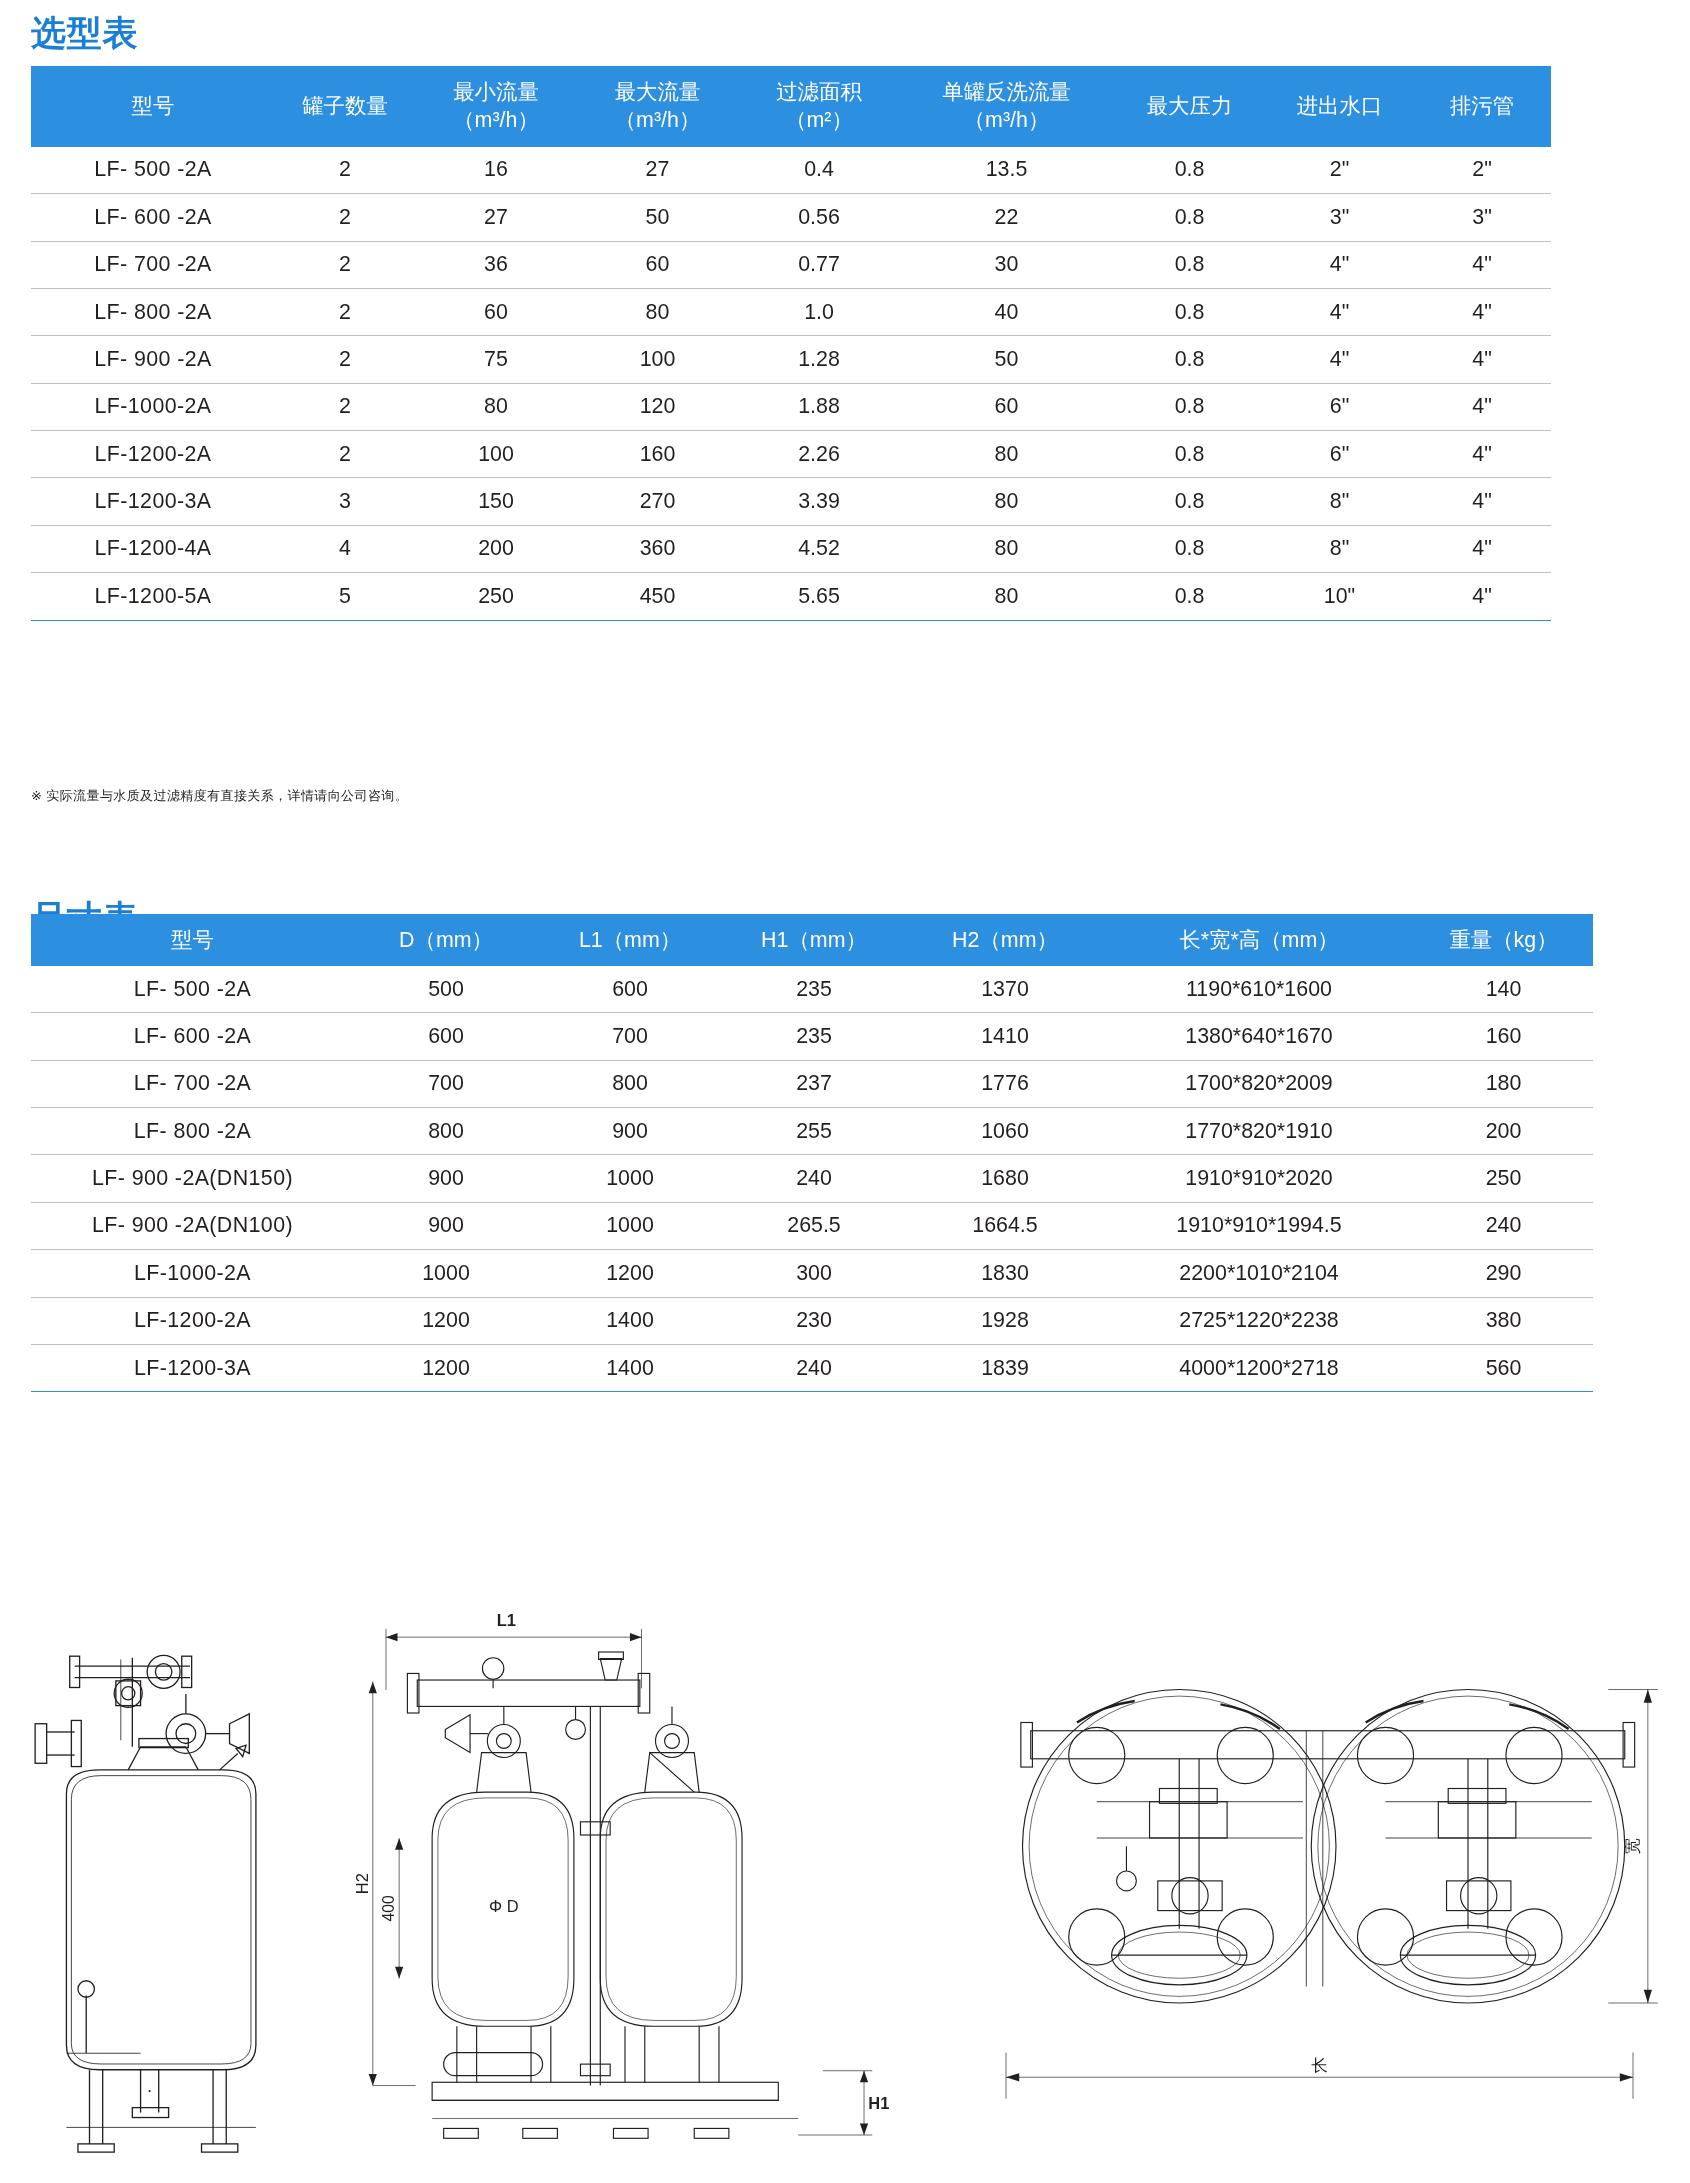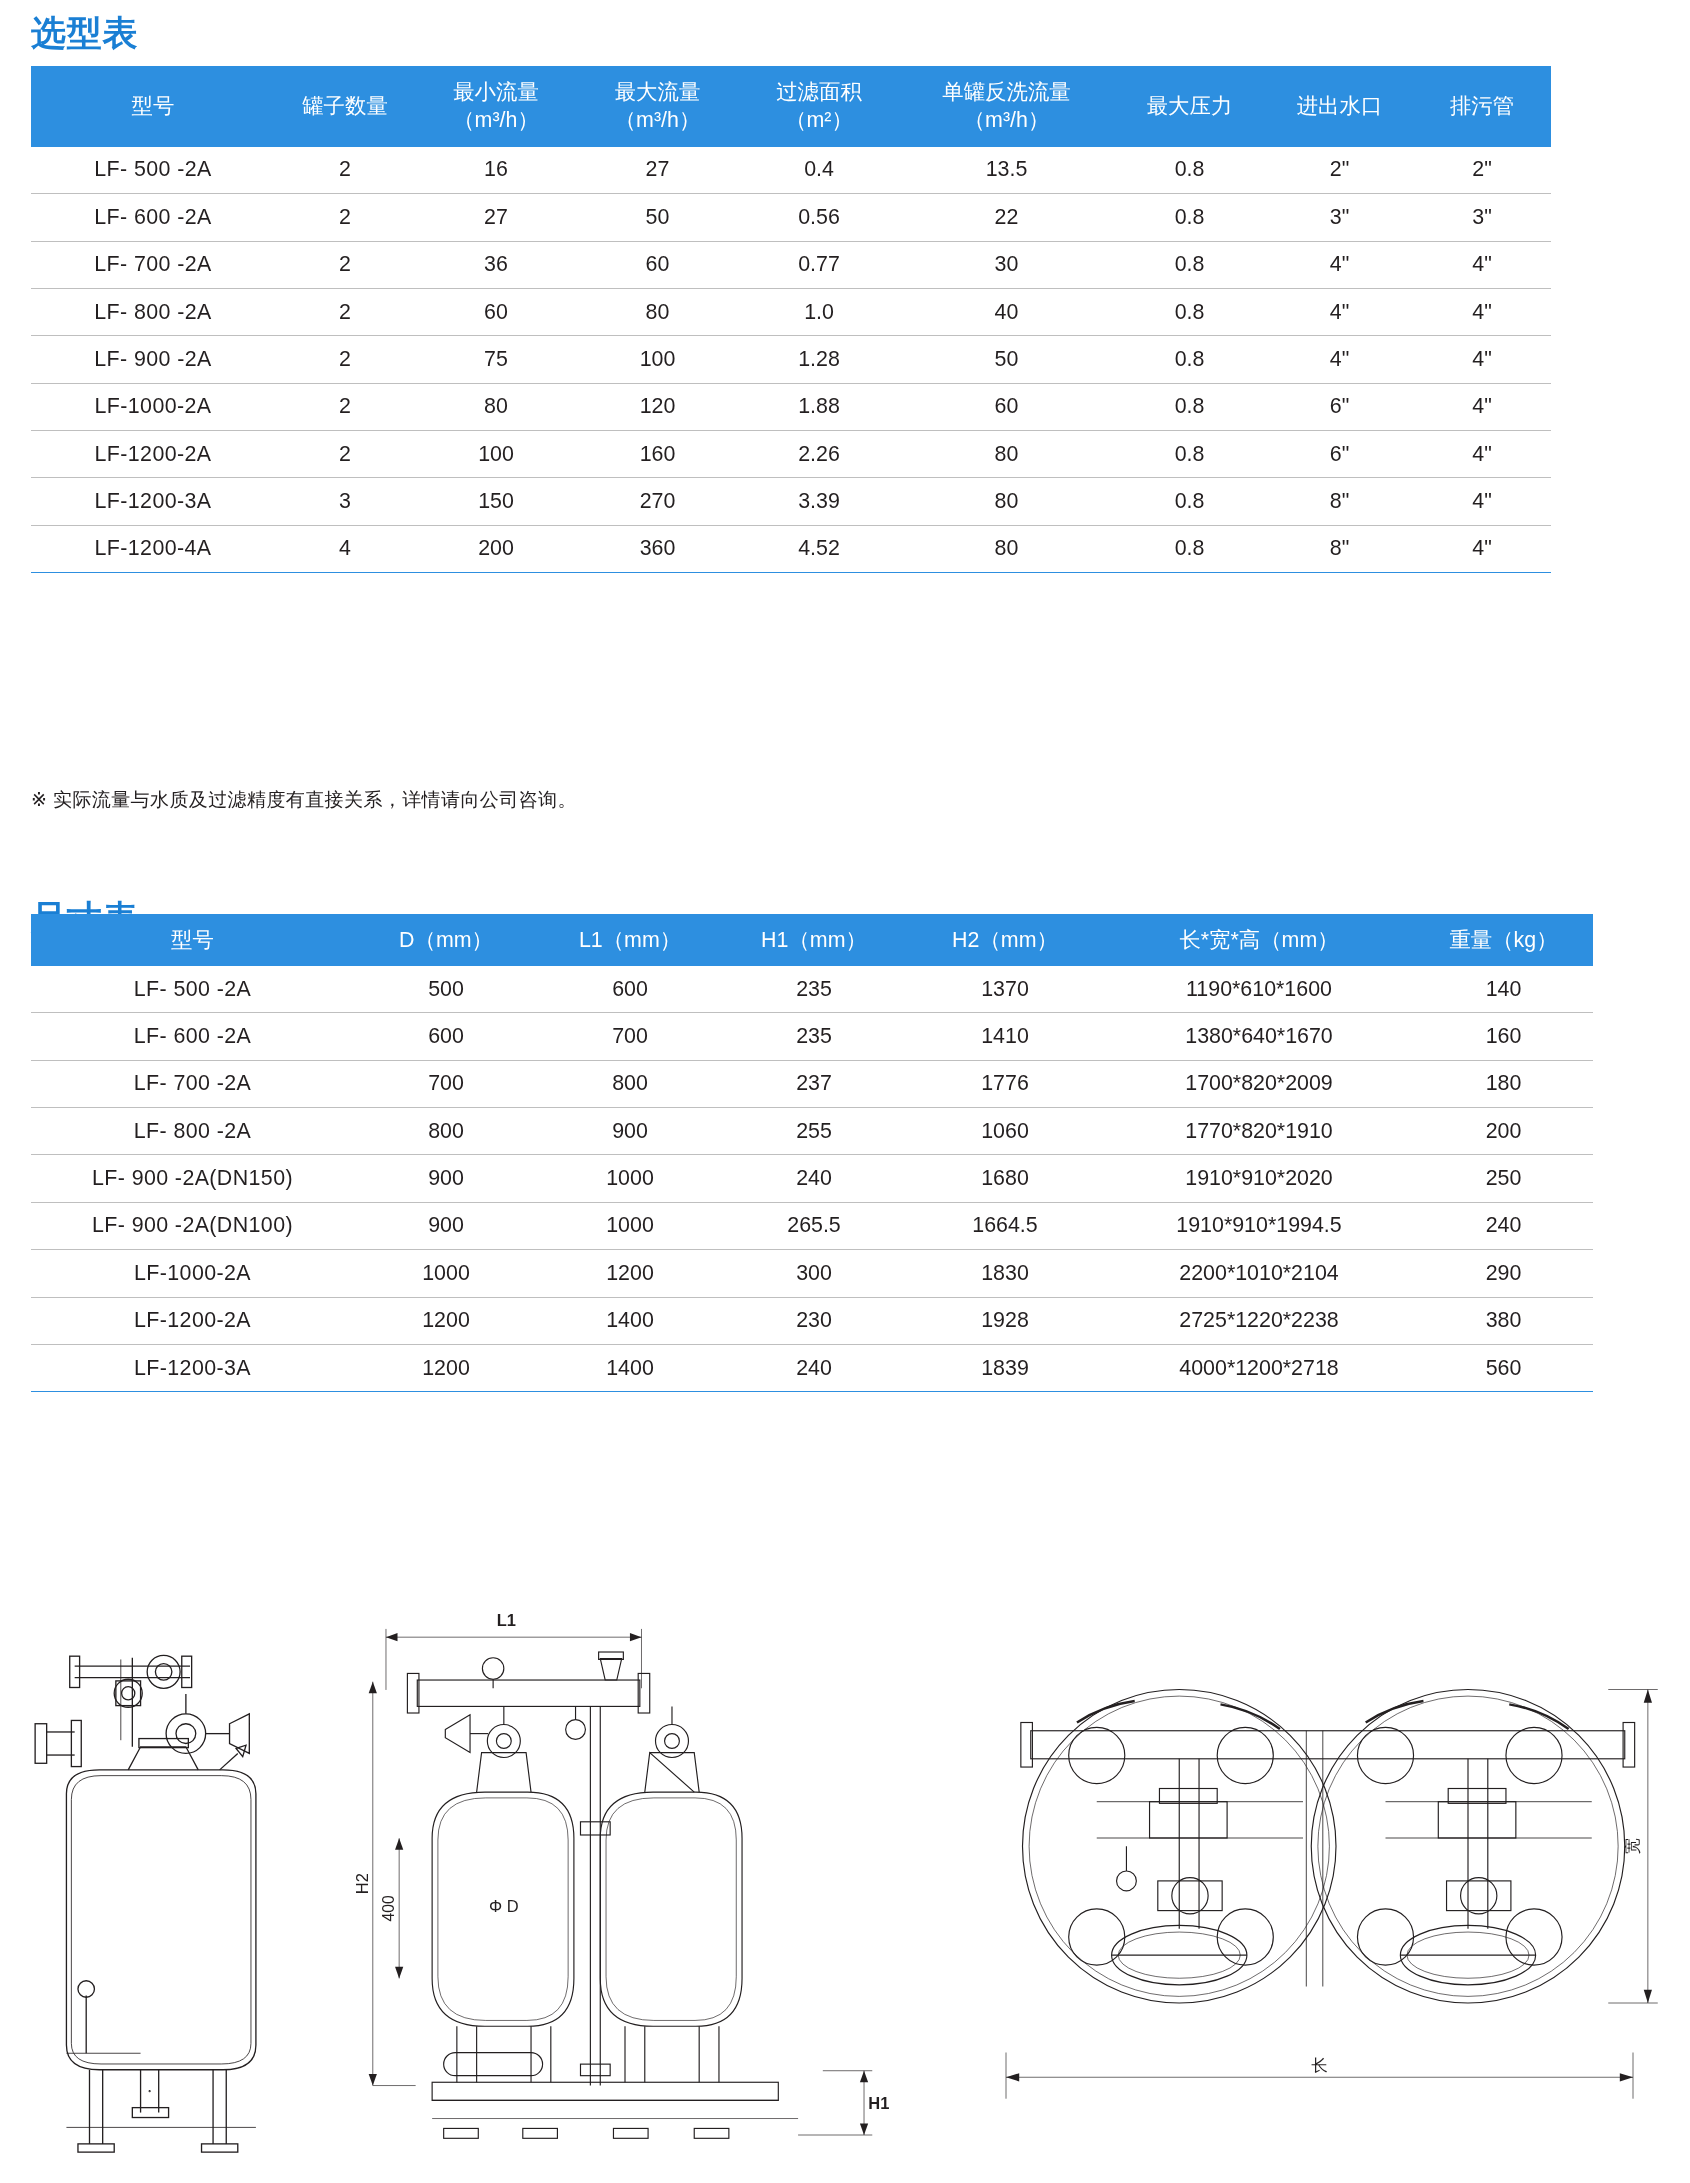--- a/index.html
+++ b/index.html
@@ -73,21 +73,21 @@
   #table-dimension-wrap {
     position: absolute;
     left: 31px;
     top: 914px;
     width: 1562px;
   }
   .note {
     position: absolute;
     left: 31px;
     top: 787px;
-    font-size: 19px;
+    font-size: 13px;
     color: #231f20;
     letter-spacing: 0.4px;
   }
 
   
   .drawings {
     position: absolute;
     left: 0;
     top: 1591px;
     width: 1690px;
@@ -244,20 +244,31 @@
           </tr>
           <tr>
             <td class="model">LF-1200-4A</td>
             <td>4</td>
             <td>200</td>
             <td>360</td>
             <td>4.52</td>
             <td>80</td>
             <td>0.8</td>
             <td>8"</td>
+            <td>4"</td>
+          </tr>
+          <tr>
+            <td class="model">LF-1200-5A</td>
+            <td>5</td>
+            <td>250</td>
+            <td>450</td>
+            <td>5.65</td>
+            <td>80</td>
+            <td>0.8</td>
+            <td>10"</td>
             <td>4"</td>
           </tr>
         </tbody>
     </table>
   </div>
 
   <div class="note">※ 实际流量与水质及过滤精度有直接关系，详情请向公司咨询。</div>
 
   <h2 class="section-title" id="title-dimension">尺寸表</h2>
 

